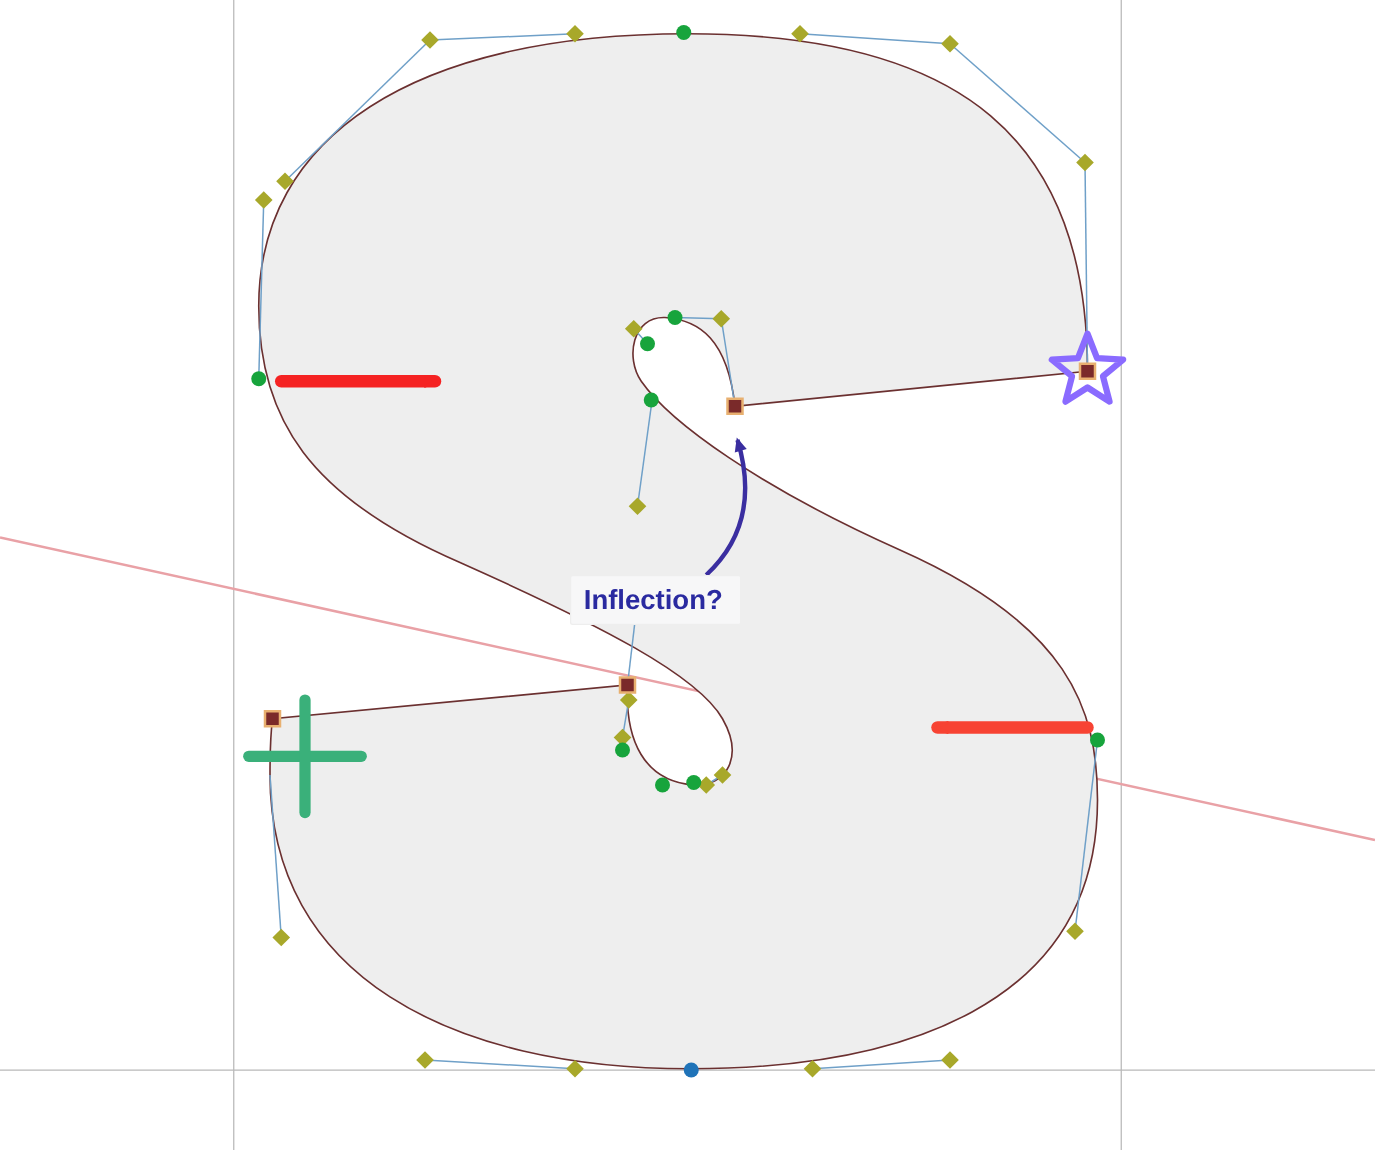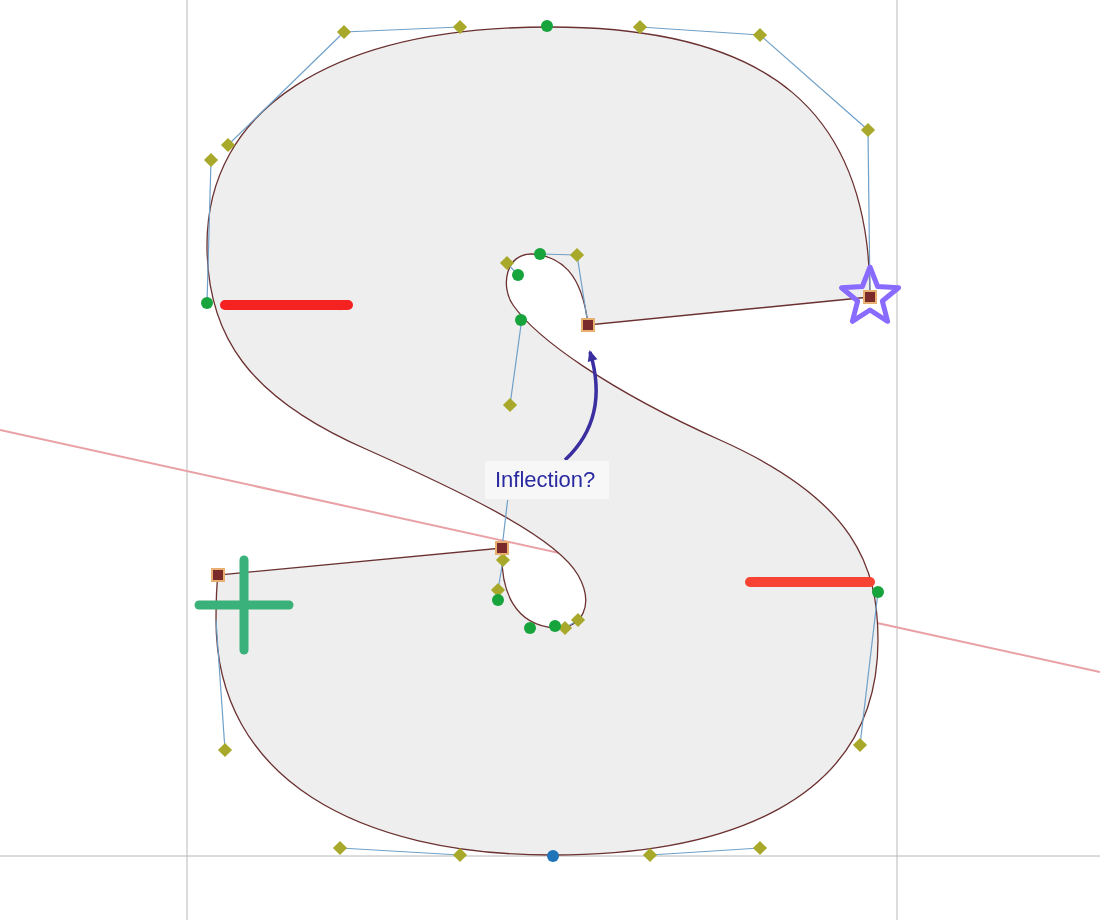--- a/index.html
+++ b/index.html
@@ -79,14 +79,14 @@
       <circle cx="530" cy="628" r="6" fill="#17a43c"></circle>
       <circle cx="555" cy="626" r="6" fill="#17a43c"></circle>
       <circle cx="553" cy="856" r="6" fill="#1f73b8"></circle>
       <polygon points="870,267 877.6412082798022,286.4827790731257 898.5316954888546,287.72949016875157 882.363734711837,301.0172209268743 887.6335575687742,321.27050983124843 870,310 852.3664424312258,321.27050983124843 857.636265288163,301.0172209268743 841.4683045111453,287.72949016875157 862.3587917201978,286.4827790731257" fill="none" stroke="#8a6bff" stroke-width="5" stroke-linejoin="round"></polygon>
       <line x1="225" y1="305" x2="348" y2="305" stroke="#f52222" stroke-width="10" stroke-linecap="round" marker-end="url(#redA)"></line>
       <line x1="870" y1="582" x2="750" y2="582" stroke="#f74333" stroke-width="10" stroke-linecap="round" marker-end="url(#redB)"></line>
       <line x1="199" y1="605" x2="289" y2="605" stroke="#3ab07a" stroke-width="9" stroke-linecap="round"></line>
       <line x1="244" y1="560" x2="244" y2="650" stroke="#3ab07a" stroke-width="9" stroke-linecap="round"></line>
       <path d="M 565 460 Q 610 418 590 352" fill="none" stroke="#3a2ea0" stroke-width="3.5" marker-end="url(#annA)"></path>
     </svg>
-<div id="label" class="label-box" style="left: 484px; top: 460px;">Inflection?</div>
+<div id="label" class="label-box" style="left: 456px; top: 460px; font-weight: bold;">Inflection?</div>
 </div>
 
 </body></html>

